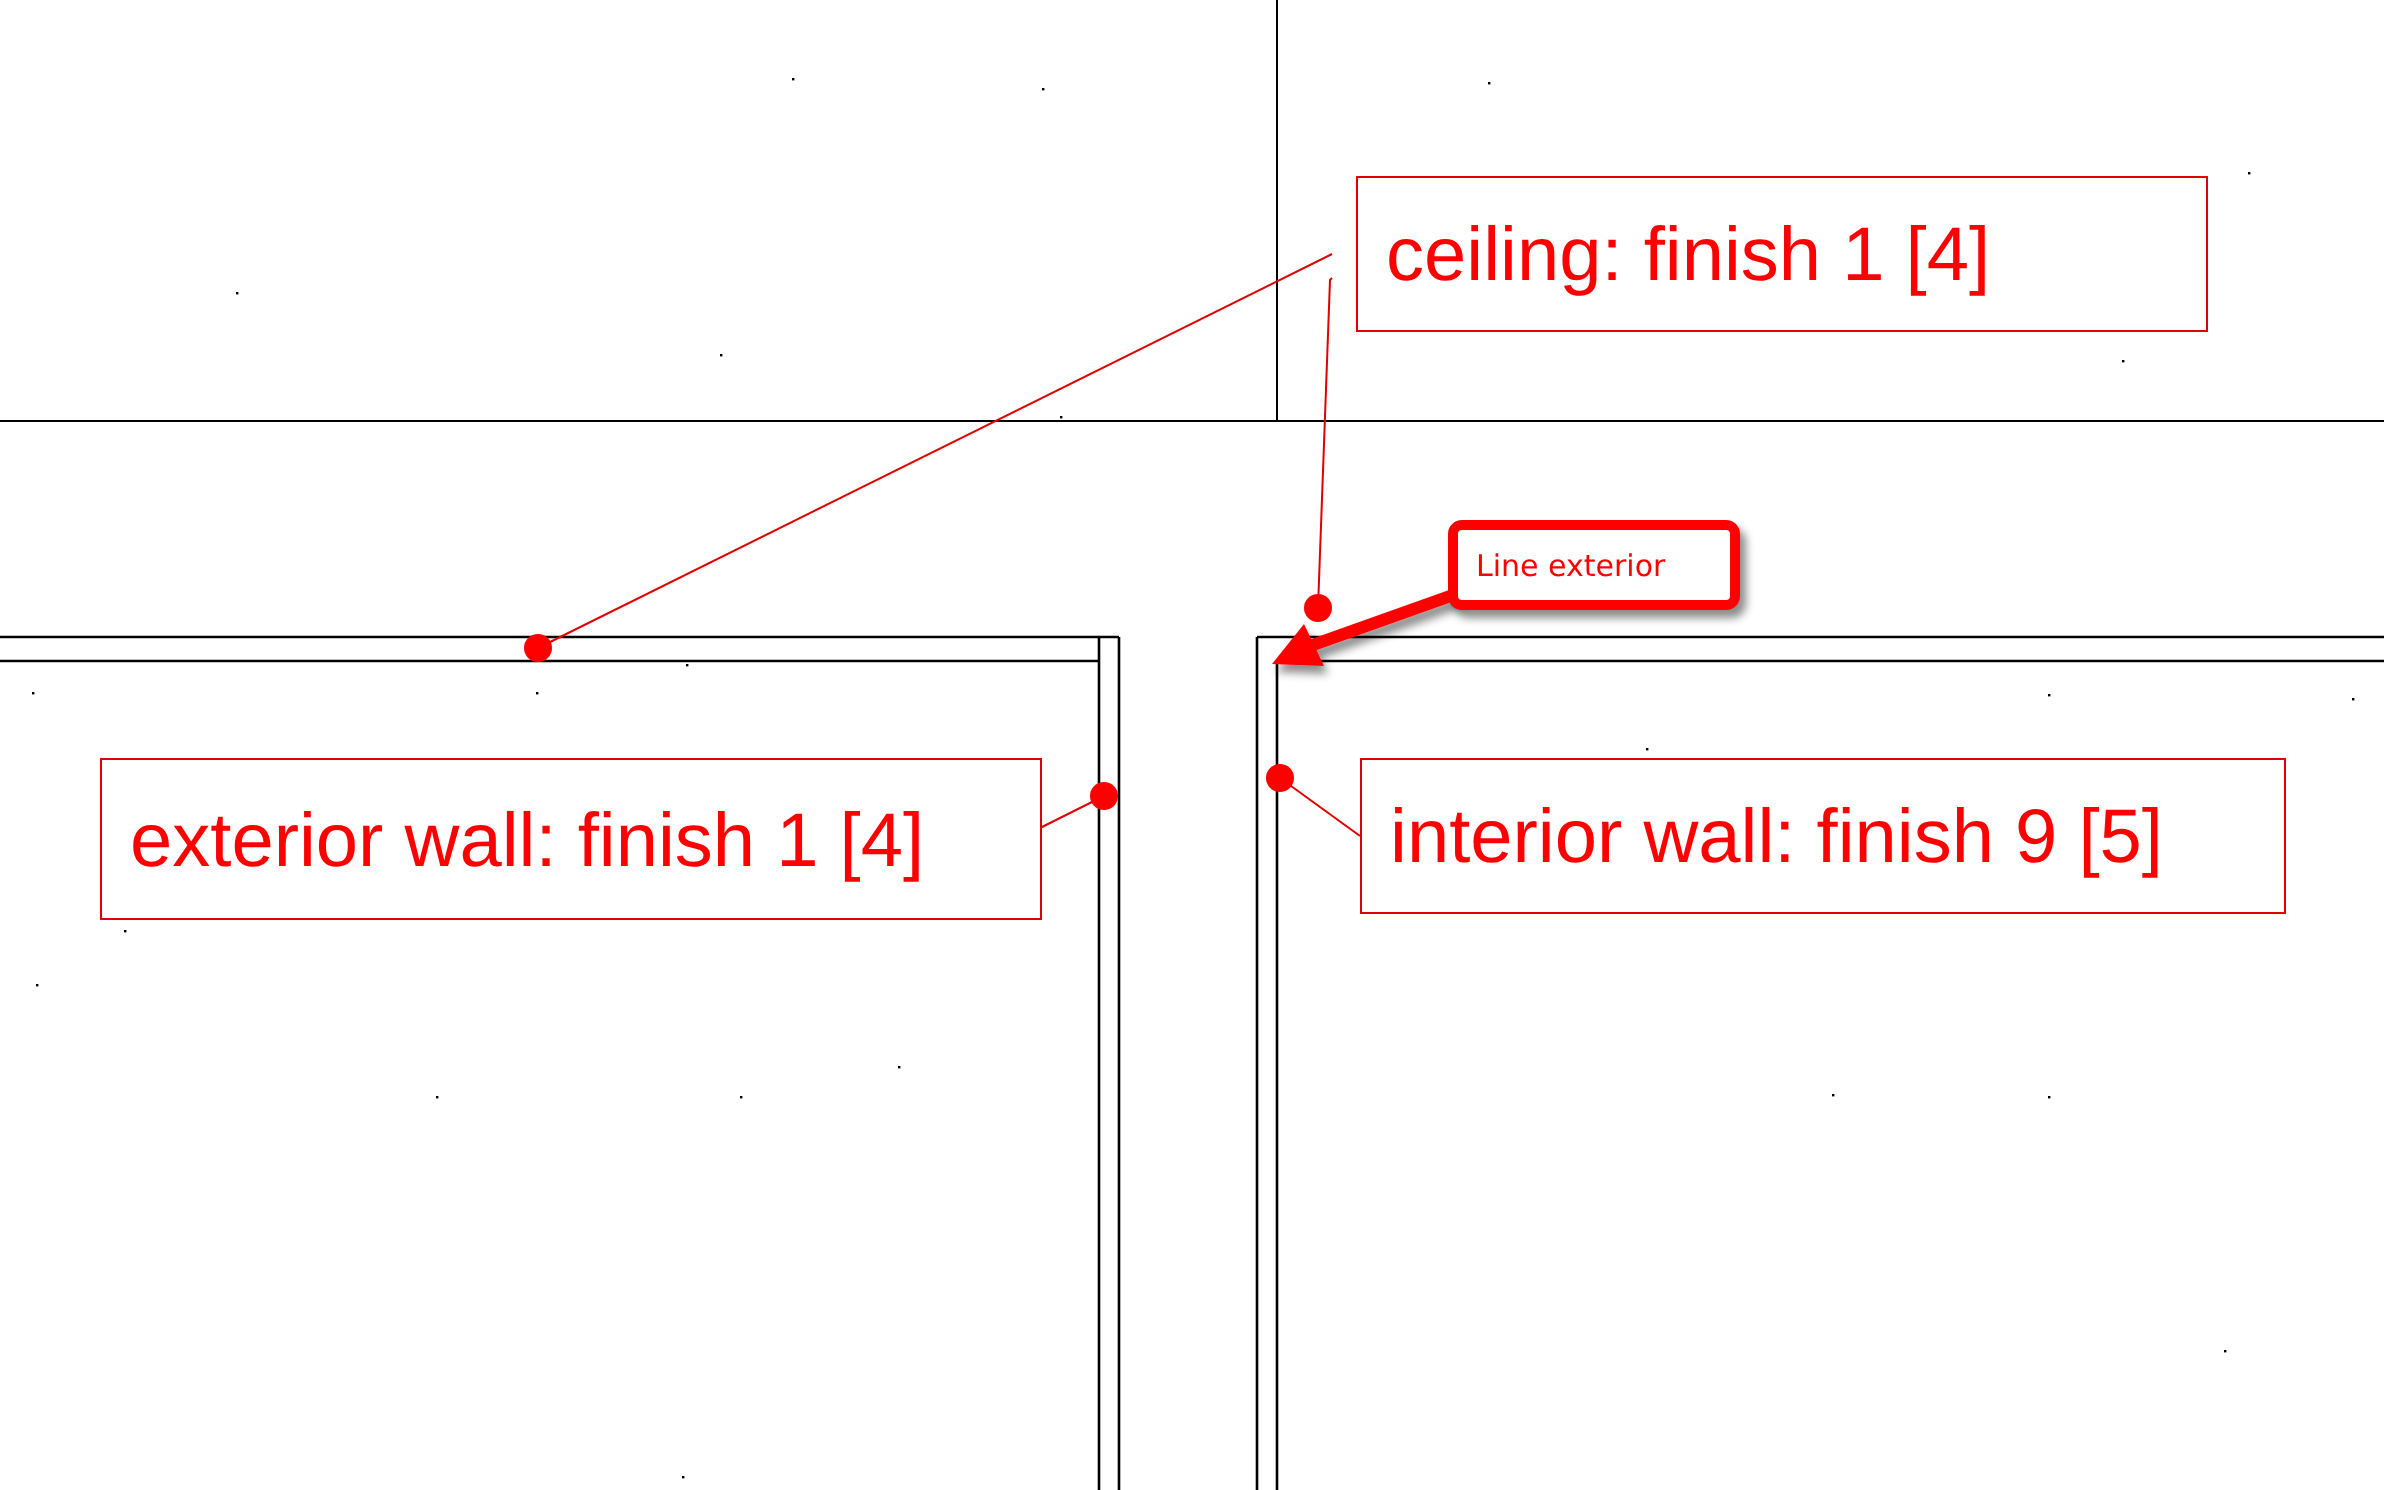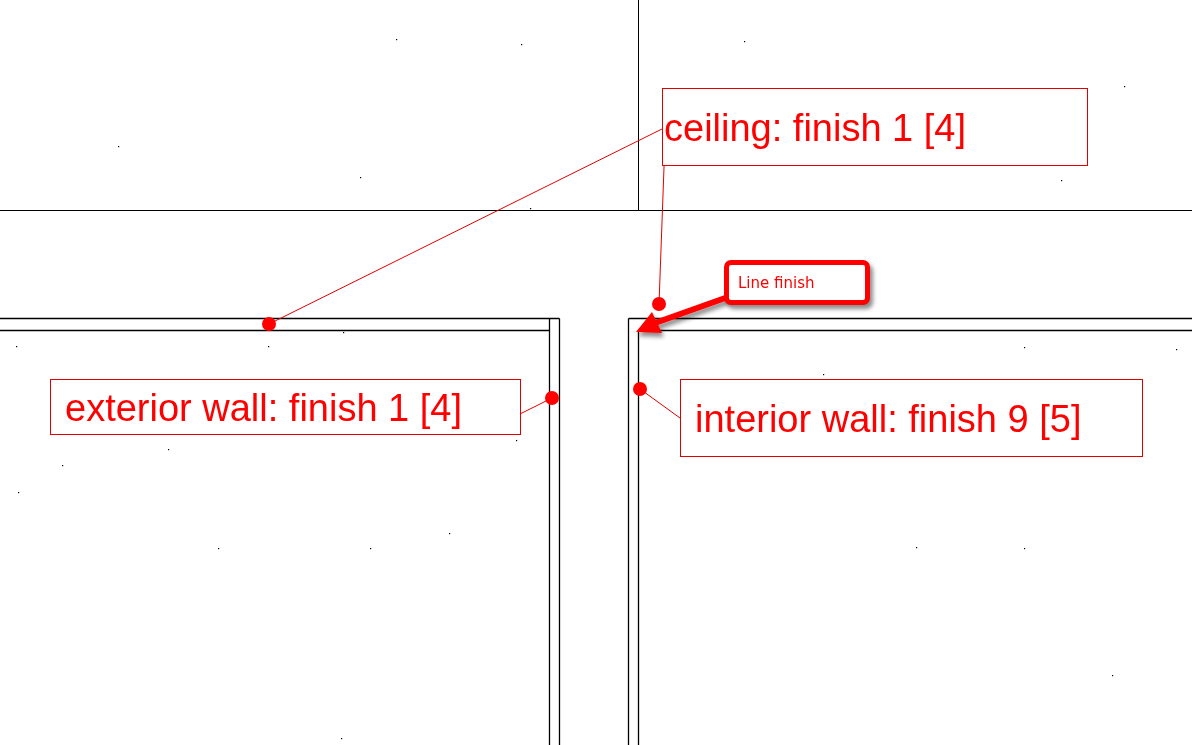--- a/index.html
+++ b/index.html
@@ -9,22 +9,22 @@
       font-family: "Liberation Sans", sans-serif;
     }
     svg.drawing { position: absolute; left: 0; top: 0; }
     .label-box {
       position: absolute; box-sizing: border-box;
       border: 1px solid #e00000; background: #ffffff;
       color: #ff0000; font-family: "Liberation Sans", sans-serif;
       font-size: 38px; line-height: 1; white-space: nowrap;
       display: flex; align-items: center;
     }
-    #ceiling-label { left: 662px; top: 88px; width: 426px; height: 78px; padding-left: 1px; padding-top: 2px; }
-    #exterior-label { left: 50px; top: 379px; width: 471px; height: 56px; padding-left: 14px; padding-top: 2px; }
+    #ceiling-label { left: 678px; top: 88px; width: 426px; height: 78px; padding-left: 14px; padding-top: 2px; }
+    #exterior-label { left: 50px; top: 379px; width: 471px; height: 81px; padding-left: 14px; padding-top: 2px; }
     #interior-label { left: 680px; top: 379px; width: 463px; height: 78px; padding-left: 14px; padding-top: 2px; }
     .callout {
       position: absolute; left: 724px; top: 260px; width: 146px; height: 45px;
       box-sizing: border-box; border: 5px solid #ff0000; border-radius: 7px;
       background: #ffffff; color: #ff0000;
       font-family: "DejaVu Sans", sans-serif; font-size: 15px;
       padding-left: 9px; display: flex; align-items: center;
       box-shadow: 3px 4px 4px rgba(0,0,0,0.45);
     }
   </style>
@@ -113,14 +113,14 @@
 
 <div id="exterior-label" class="label-box">
   <span>exterior wall: finish 1 [4]</span>
 </div>
 
 <div id="interior-label" class="label-box">
   <span>interior wall: finish 9 [5]</span>
 </div>
 
 <div class="callout">
-  <span>Line finish</span>
+  <span>Line exterior</span>
 </div>
 
 </body></html>

